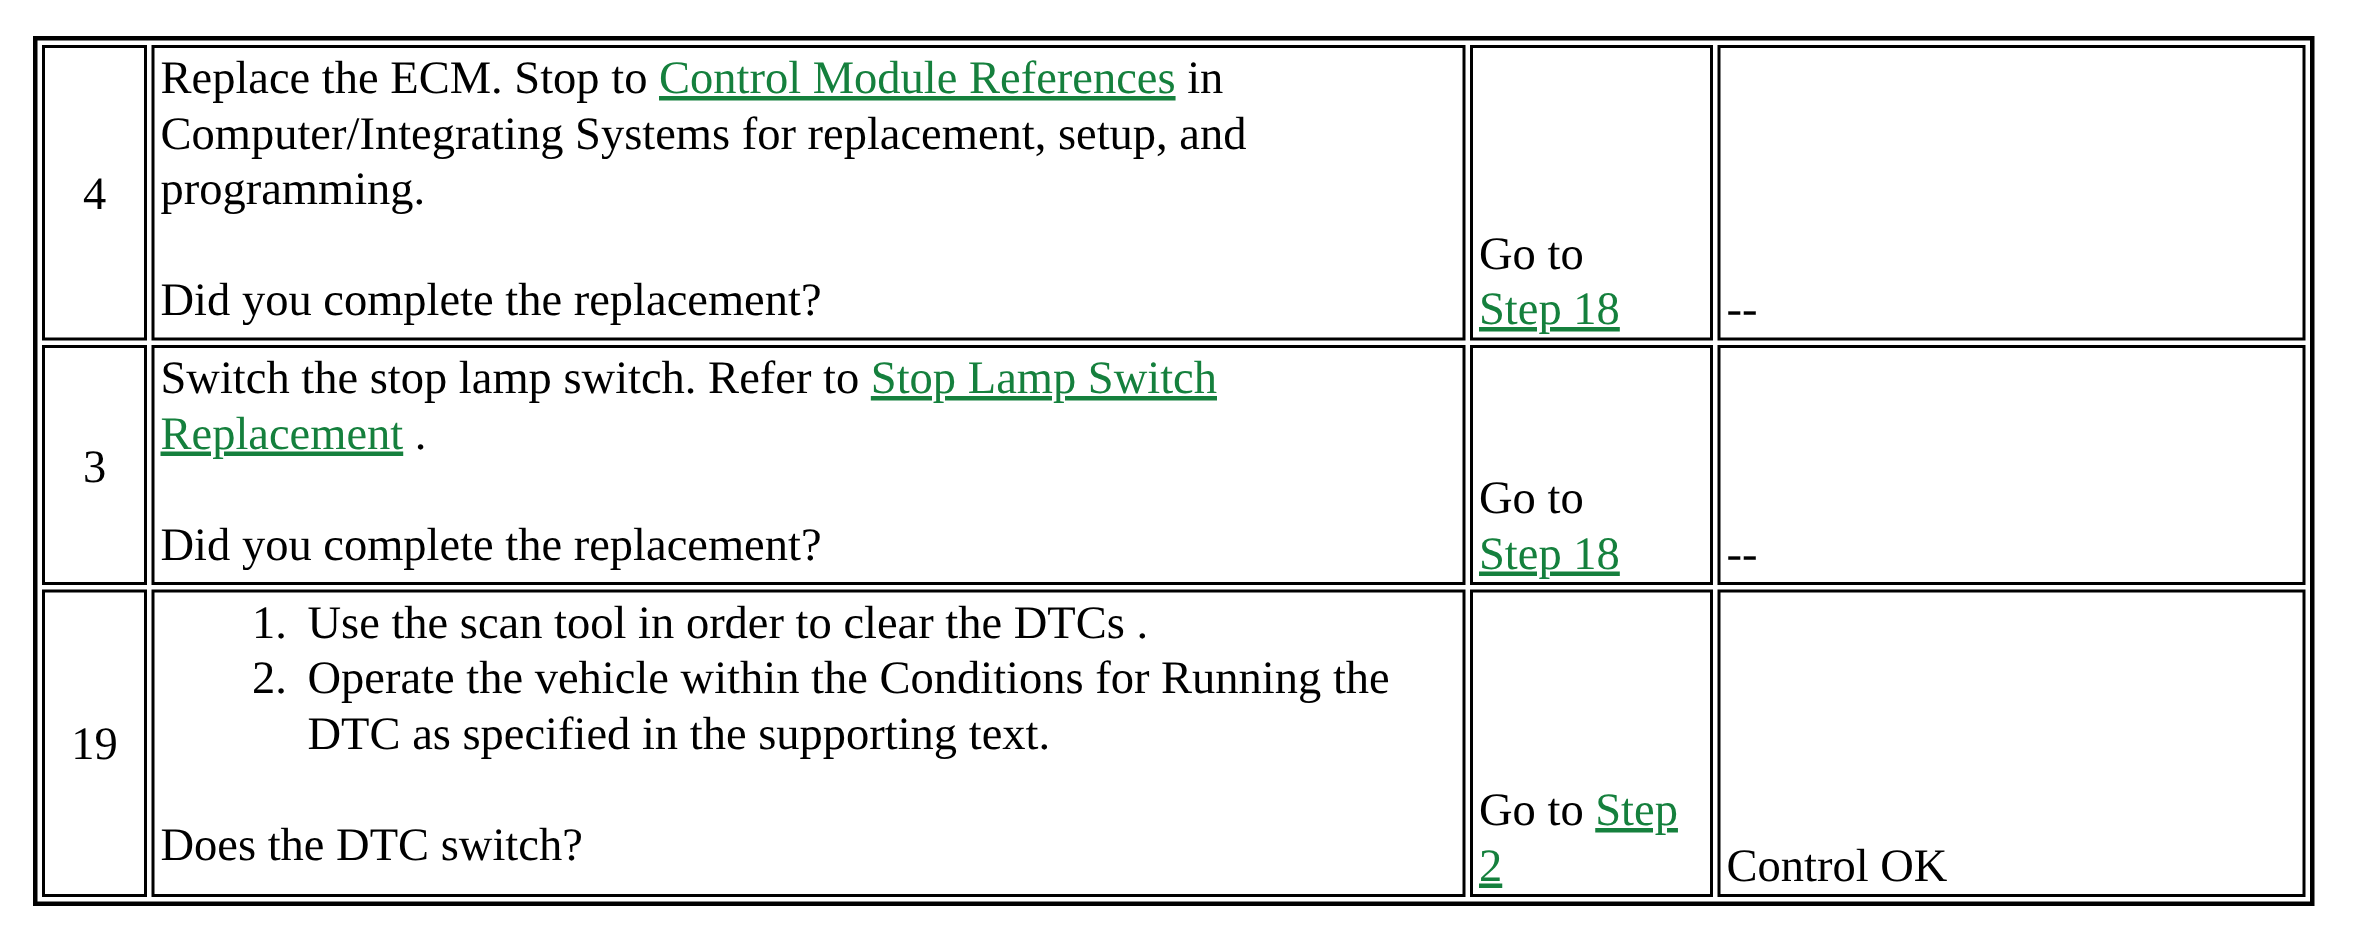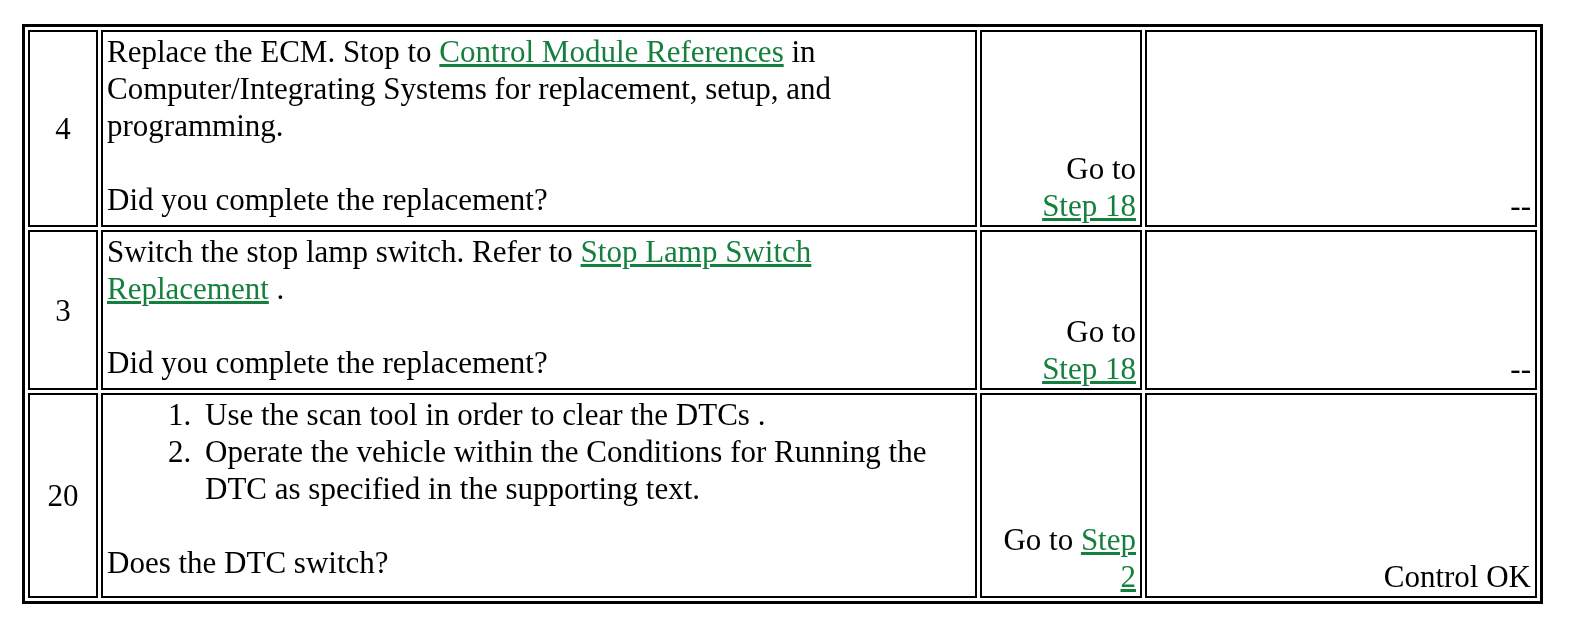--- a/index.html
+++ b/index.html
@@ -42,21 +42,21 @@
   td.step-cell {
     text-align: center;
     vertical-align: middle;
     padding: 0;
   }
   td.action-cell {
     vertical-align: top;
     text-align: left;
   }
   td.yes-cell, td.no-cell {
-    text-align: right;
+    text-align: left;
     vertical-align: bottom;
     padding-bottom: 2px;
   }
   p { margin: 0; }
   p.question { margin-top: 37px; }
   a.doclink {
     color: #15803d;
     text-decoration: underline;
     cursor: pointer;
   }
@@ -99,21 +99,21 @@
           <p class="question">Did you complete the replacement?</p>
         </td>
         <td class="yes-cell">
           <span>Go to</span><br>
           <a class="doclink">Step 18</a>
         </td>
         <td class="no-cell">--</td>
       </tr>
 
       <tr class="r-18">
-        <td class="step-cell">20</td>
+        <td class="step-cell">19</td>
         <td class="action-cell">
           <ol class="steps">
             <li>Use the scan tool in order to clear the DTCs .</li>
             <li>Operate the vehicle within the Conditions for Running the DTC as specified in the supporting text.</li>
           </ol>
           <p class="question">Does the DTC switch?</p>
         </td>
         <td class="yes-cell">
           <span>Go to</span>
           <a class="doclink">Step 2</a>

